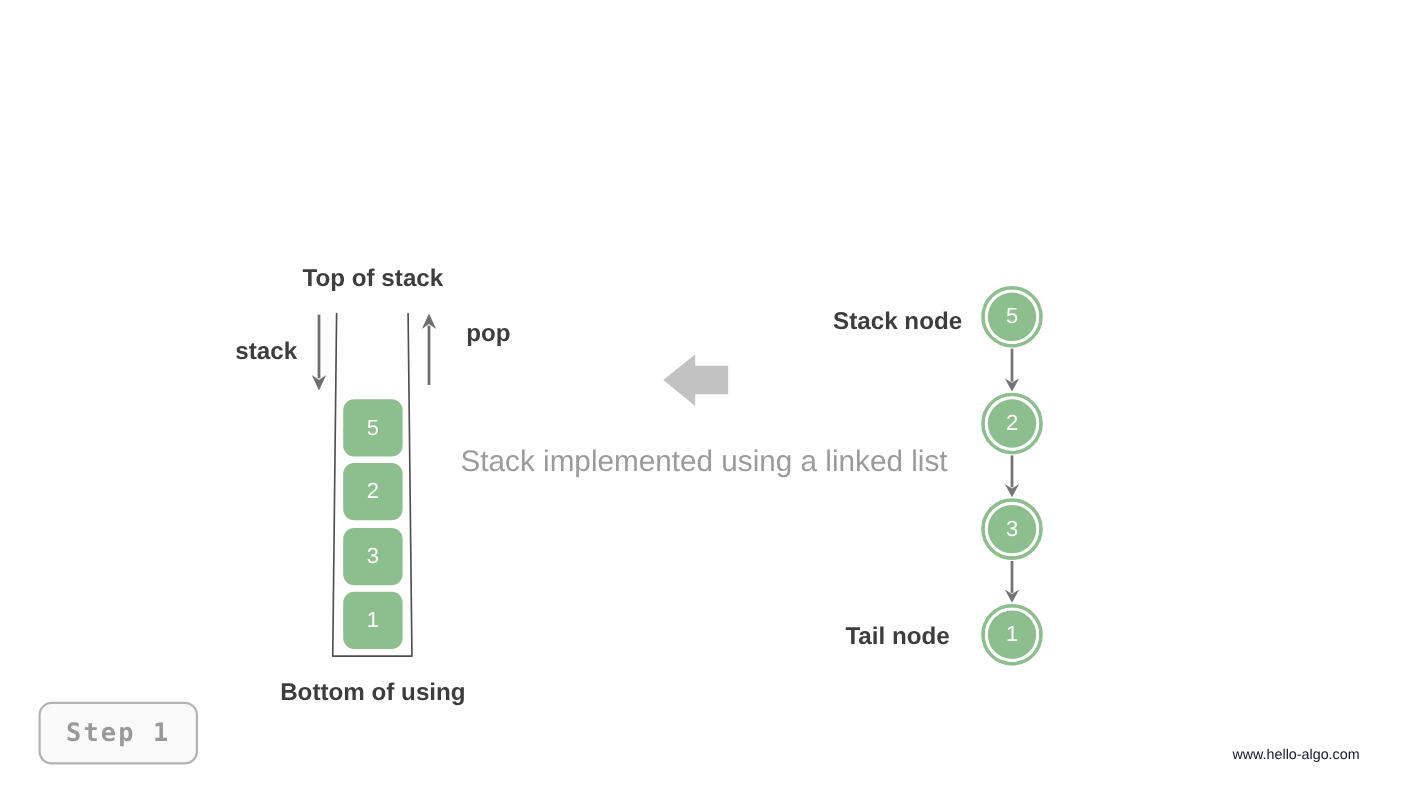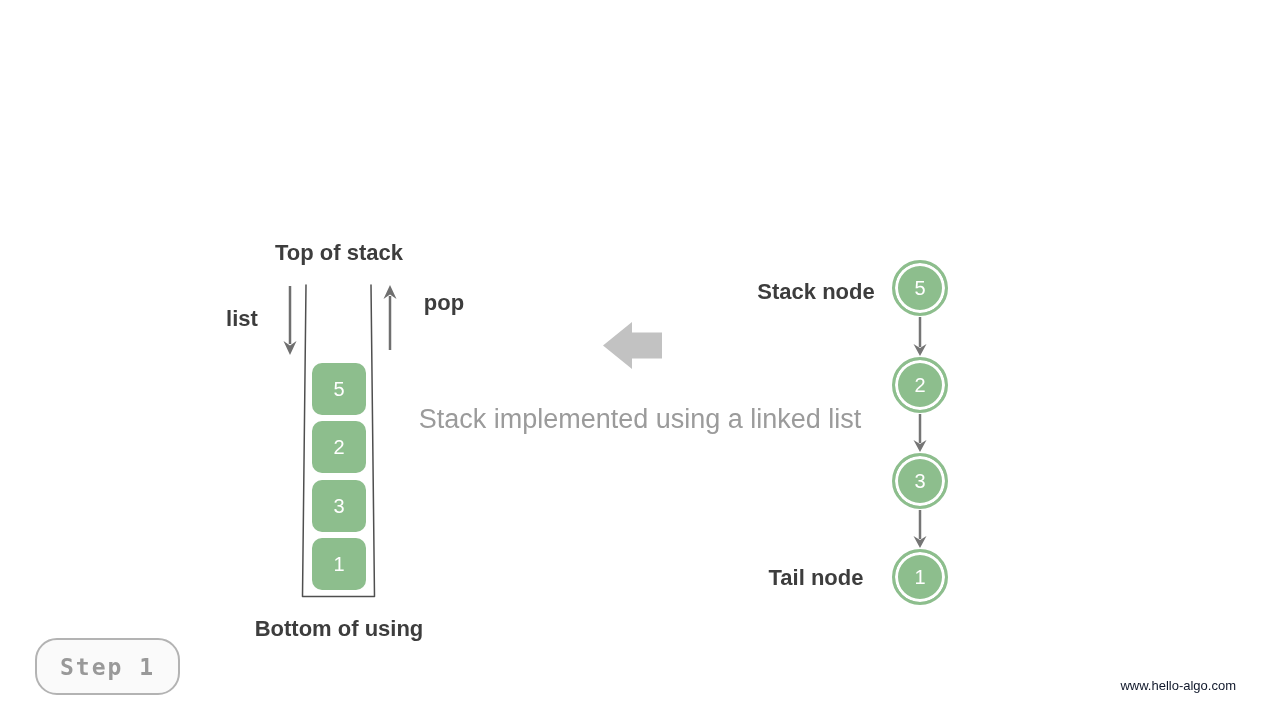--- a/index.html
+++ b/index.html
@@ -23,21 +23,21 @@
   }
   .list-node{
     position:absolute;left:892px;width:56px;height:56px;border-radius:50%;
     box-sizing:border-box;background:#8dbe8d;border:3px solid #8dbe8d;
     box-shadow:inset 0 0 0 3px #ffffff;
     color:#ffffff;font-size:20px;
     display:flex;align-items:center;justify-content:center;
   }
   .step-badge{
     position:absolute;left:35px;top:638px;width:145px;height:57px;
-    box-sizing:border-box;border:2px solid #b3b3b3;border-radius:22px;
+    box-sizing:border-box;border:2px solid #b3b3b3;border-radius:12px;
     background:#fafafa;display:flex;align-items:center;justify-content:center;
     font-family:"DejaVu Sans Mono", monospace;font-weight:bold;
     font-size:23px;color:#999999;letter-spacing:2px;
   }
   .watermark{
     position:absolute;right:44px;top:678px;
     font-family:Liberation Sans, sans-serif;font-size:13px;color:#0f172a;
     white-space:nowrap;
   }
 </style>
@@ -68,21 +68,21 @@
     <line x1="920" y1="414" x2="920" y2="443" stroke="#757575" stroke-width="2.5"></line>
     <polygon points="920,452 913.5,440 920,444 926.5,440" fill="#757575"></polygon>
   </g>
   <g>
     <line x1="920" y1="510" x2="920" y2="539" stroke="#757575" stroke-width="2.5"></line>
     <polygon points="920,548 913.5,536 920,540 926.5,536" fill="#757575"></polygon>
   </g>
 </svg>
 
 <div class="lbl" style="left:339px;top:240px;">Top of stack</div>
-<div class="lbl" style="left:242px;top:306px;">list</div>
+<div class="lbl" style="left:242px;top:306px;">stack</div>
 <div class="lbl" style="left:432px;top:290px;margin-left:12px;">pop</div>
 <div class="lbl" style="left:339px;top:616px;">Bottom of using</div>
 
 <div class="stack-item" style="top:363px;">5</div>
 <div class="stack-item" style="top:421px;">2</div>
 <div class="stack-item" style="top:480px;">3</div>
 <div class="stack-item" style="top:538px;">1</div>
 
 <div class="caption" style="left:640px;top:404px;">Stack implemented using a linked list</div>
 

